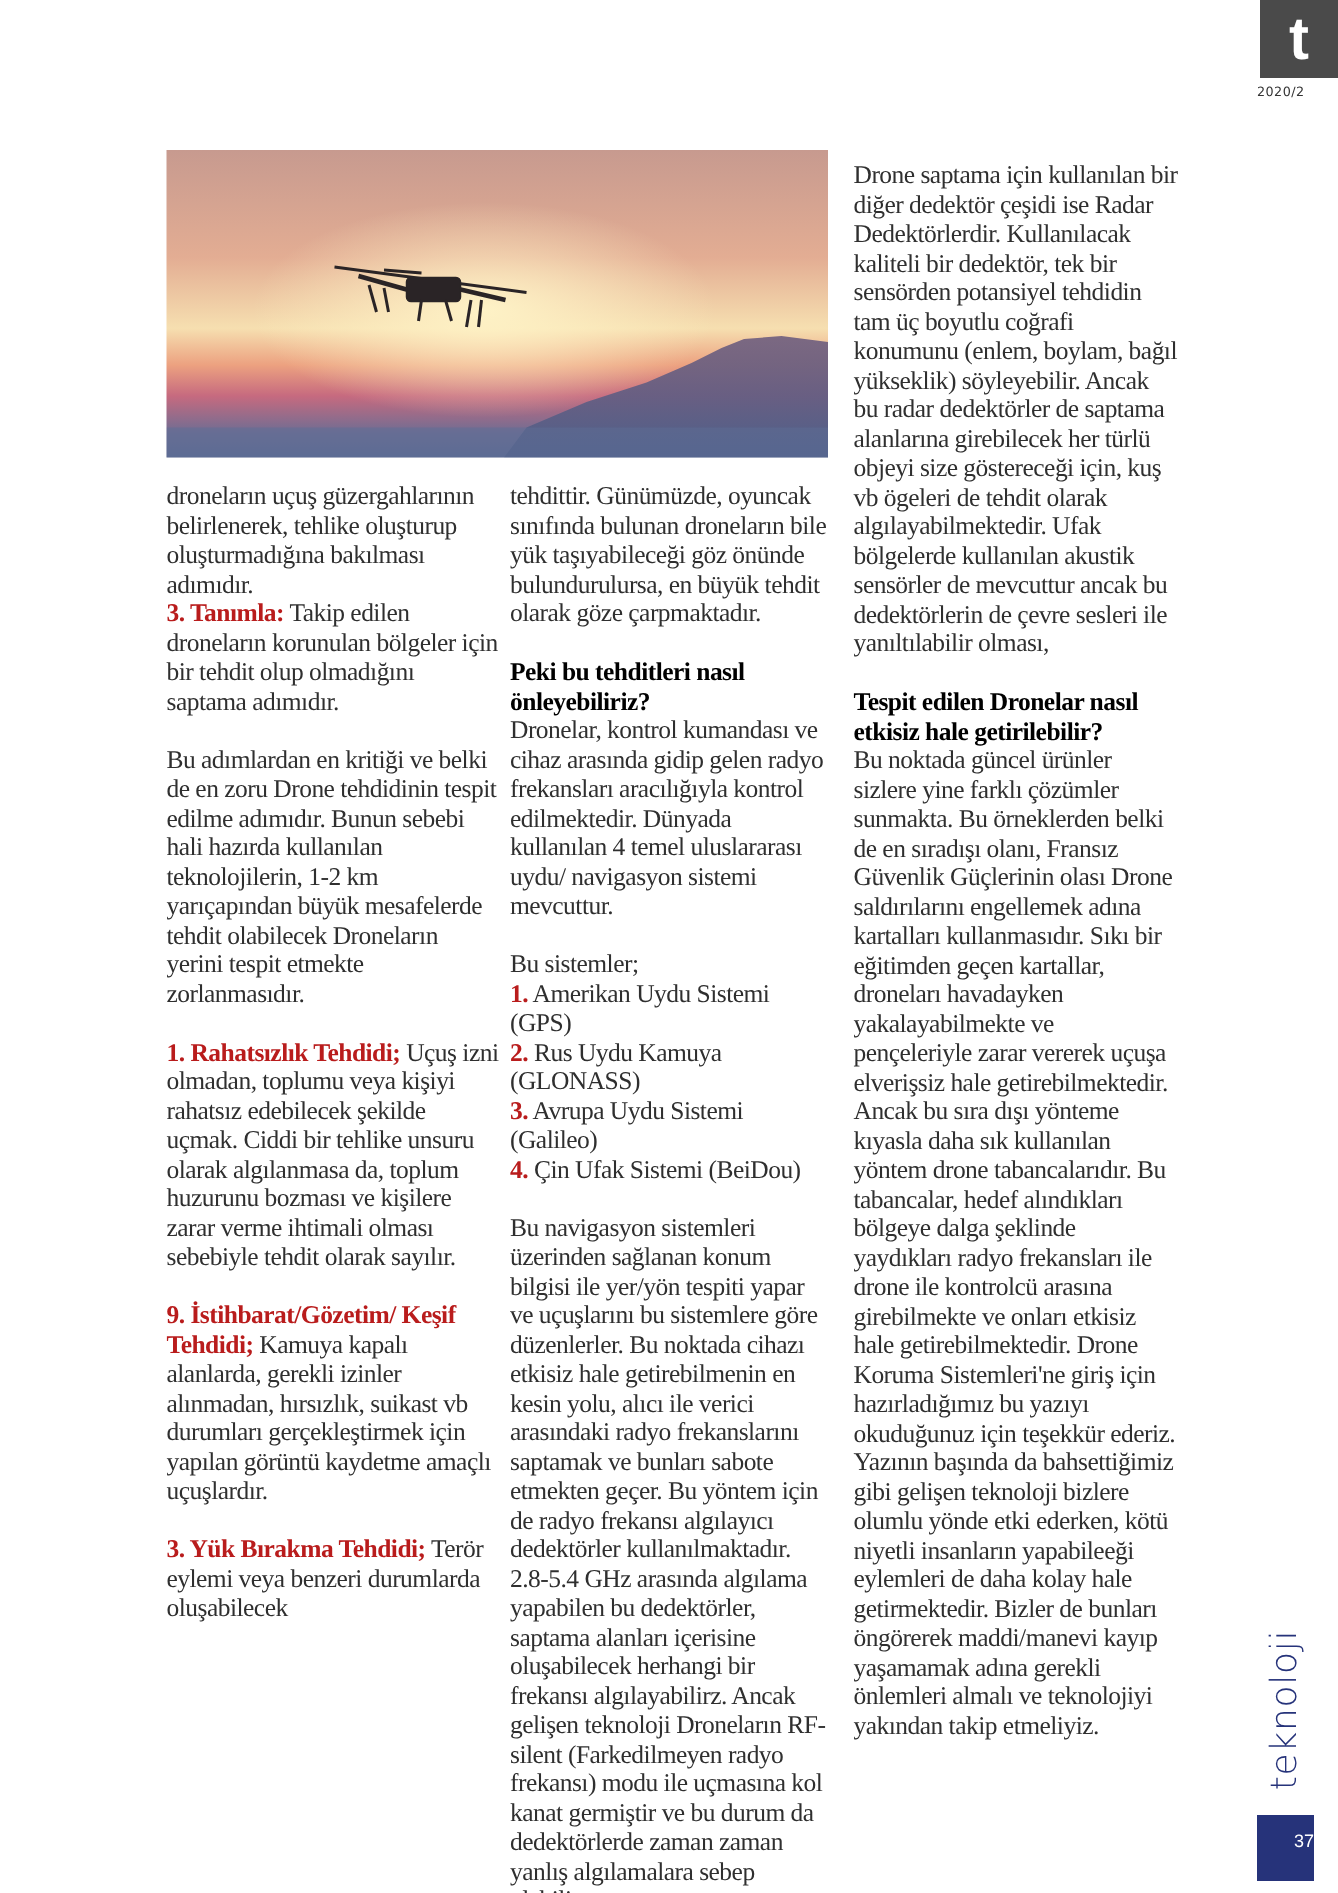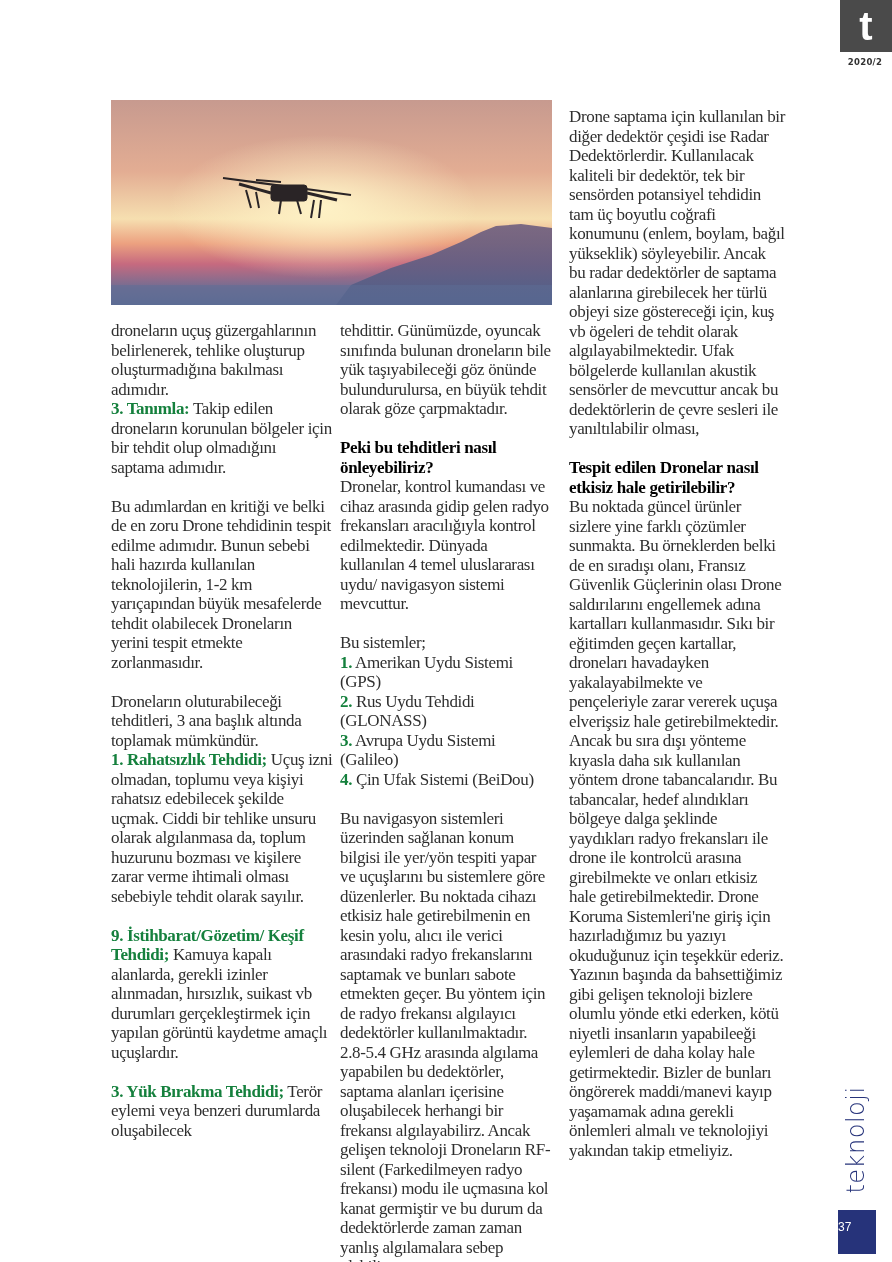--- a/index.html
+++ b/index.html
@@ -6,49 +6,49 @@
   body {
     width: 892px; height: 1262px; background: #ffffff; position: relative; overflow: hidden;
     font-family: "DejaVu Sans", sans-serif; color: #2b2b2b;
   }
   .corner-tab {
     position: absolute; left: 840px; top: 0; width: 52px; height: 52px;
     background: #4a4a4a; color: #fff; display: flex; align-items: center; justify-content: center;
     font-family: "Liberation Sans", sans-serif; font-weight: bold; font-size: 40px; line-height: 1;
   }
   .issue {
-    position: absolute; left: 838px; top: 57px; width: 54px; text-align: center;
-    font-size: 8.5px; font-weight: bold; color: #333; letter-spacing: 0.3px;
+    position: absolute; left: 838px; top: 57px; width: 54px; 
+    font-size: 8.5px; font-weight: normal; color: #333; letter-spacing: 0.3px;
   }
   .hero {
     position: absolute; left: 111px; top: 100px; width: 441px; height: 205px; overflow: hidden;
     background: linear-gradient(180deg, #c79a8f 0%, #e3ad93 35%, #f6dfb0 58%, #eca180 70%, #c66a7f 80%, #6f6d93 92%, #5b6a92 100%);
   }
   .hero svg { position: absolute; left: 0; top: 0; }
   .col {
     position: absolute; top: 0; width: 222px;
     font-size: 17px; line-height: 19.5px; color: #2f2f2f;
     font-family: Liberation Serif, serif; letter-spacing: -0.35px;
   }
   .col p { margin: 0; }
   .gap { height: 19.5px; }
-  .b { color: #15803d; font-weight: bold; }
+  .b { color: #b91c1c; font-weight: bold; }
   .h { color: #000000; font-weight: bold; }
   .vert {
     position: absolute; left: 836px; top: 1085px; width: 40px; height: 110px;
   }
   .vert span {
     position: absolute; left: 50%; top: 50%;
     transform: translate(-50%, -50%) rotate(-90deg);
     font-size: 24px; color: #26337a; font-family: "DejaVu Sans", sans-serif; font-weight: 300;
     white-space: nowrap; letter-spacing: 0.5px;
   }
   .pagebox {
     position: absolute; left: 838px; top: 1210px; width: 38px; height: 44px; background: #26337a;
-    color: #fff; font-size: 12px; text-align: left; padding-top: 10px; box-sizing: border-box;
+    color: #fff; font-size: 12px; text-align: right; padding-top: 10px; box-sizing: border-box;
     font-family: "Liberation Sans", sans-serif;
   }
 </style>
 </head>
 <body>
 
 <div class="corner-tab">
   <span>t</span>
 </div>
 <div class="issue">2020/2</div>
@@ -83,37 +83,36 @@
     </g>
   </svg>
 </div>
 
 <div class="col" style="left:111px; top:321px;">
   <p>droneların uçuş güzergahlarının belirlenerek, tehlike oluşturup oluşturmadığına bakılması adımıdır.</p>
   <p><span class="b">3.  Tanımla:</span><span> Takip edilen droneların korunulan bölgeler için bir tehdit olup olmadığını saptama adımıdır.</span></p>
   <div class="gap"></div>
   <p>Bu adımlardan en kritiği ve belki de en zoru Drone tehdidinin tespit edilme adımıdır. Bunun sebebi hali hazırda kullanılan teknolojilerin, 1-2 km yarıçapından büyük mesafelerde tehdit olabilecek Droneların yerini tespit etmekte zorlanmasıdır.</p>
   <div class="gap"></div>
-  <p>Droneların oluturabileceği tehditleri, 3 ana başlık altında toplamak mümkündür.</p>
   <p><span class="b">1.  Rahatsızlık Tehdidi;</span><span> Uçuş izni olmadan, toplumu veya kişiyi rahatsız edebilecek şekilde uçmak. Ciddi bir tehlike unsuru olarak algılanmasa da, toplum huzurunu bozması ve kişilere zarar verme ihtimali olması sebebiyle tehdit olarak sayılır.</span></p>
   <div class="gap"></div>
   <p><span class="b">9.  İstihbarat/Gözetim/ Keşif Tehdidi;</span><span> Kamuya kapalı alanlarda, gerekli izinler alınmadan, hırsızlık, suikast vb durumları gerçekleştirmek için yapılan görüntü kaydetme amaçlı uçuşlardır.</span></p>
   <div class="gap"></div>
   <p><span class="b">3.  Yük Bırakma Tehdidi;</span><span> Terör eylemi veya benzeri durumlarda oluşabilecek</span></p>
 </div>
 
 <div class="col" style="left:340px; top:321px; width:215px;">
   <p>tehdittir. Günümüzde, oyuncak sınıfında bulunan droneların bile yük taşıyabileceği göz önünde bulundurulursa, en büyük tehdit olarak göze çarpmaktadır.</p>
   <div class="gap"></div>
   <p class="h">Peki bu tehditleri nasıl önleyebiliriz?</p>
   <p>Dronelar, kontrol kumandası ve cihaz arasında gidip gelen radyo frekansları aracılığıyla kontrol edilmektedir. Dünyada kullanılan 4 temel uluslararası uydu/ navigasyon sistemi mevcuttur.</p>
   <div class="gap"></div>
   <p>Bu sistemler;</p>
   <p><span class="b">1.</span><span> Amerikan Uydu Sistemi (GPS)</span></p>
-  <p><span class="b">2.</span><span> Rus Uydu Tehdidi (GLONASS)</span></p>
+  <p><span class="b">2.</span><span> Rus Uydu Kamuya (GLONASS)</span></p>
   <p><span class="b">3.</span><span> Avrupa Uydu Sistemi (Galileo)</span></p>
   <p><span class="b">4.</span><span> Çin Ufak Sistemi (BeiDou)</span></p>
   <div class="gap"></div>
   <p>Bu navigasyon sistemleri üzerinden sağlanan konum bilgisi ile yer/yön tespiti yapar ve uçuşlarını bu sistemlere göre düzenlerler. Bu noktada cihazı etkisiz hale getirebilmenin en kesin yolu, alıcı ile verici arasındaki radyo frekanslarını saptamak ve bunları sabote etmekten geçer. Bu yöntem için de radyo frekansı algılayıcı dedektörler kullanılmaktadır. 2.8-5.4 GHz arasında algılama yapabilen bu dedektörler, saptama alanları içerisine oluşabilecek herhangi bir frekansı algılayabilirz. Ancak gelişen teknoloji Droneların RF-silent (Farkedilmeyen radyo frekansı) modu ile uçmasına kol kanat germiştir ve bu durum da dedektörlerde zaman zaman yanlış algılamalara sebep olabilir.</p>
 </div>
 
 <div class="col" style="left:569px; top:107px; width:216px;">
   <p>Drone saptama için kullanılan bir diğer dedektör çeşidi ise Radar Dedektörlerdir. Kullanılacak kaliteli bir dedektör, tek bir sensörden potansiyel tehdidin tam üç boyutlu coğrafi konumunu (enlem, boylam, bağıl yükseklik) söyleyebilir. Ancak bu radar dedektörler de saptama alanlarına girebilecek her türlü objeyi size göstereceği için, kuş vb ögeleri de tehdit olarak algılayabilmektedir. Ufak bölgelerde kullanılan akustik sensörler de mevcuttur ancak bu dedektörlerin de çevre sesleri ile yanıltılabilir olması,</p>
   <div class="gap"></div>
   <p class="h">Tespit edilen Dronelar nasıl etkisiz hale getirilebilir?</p>

